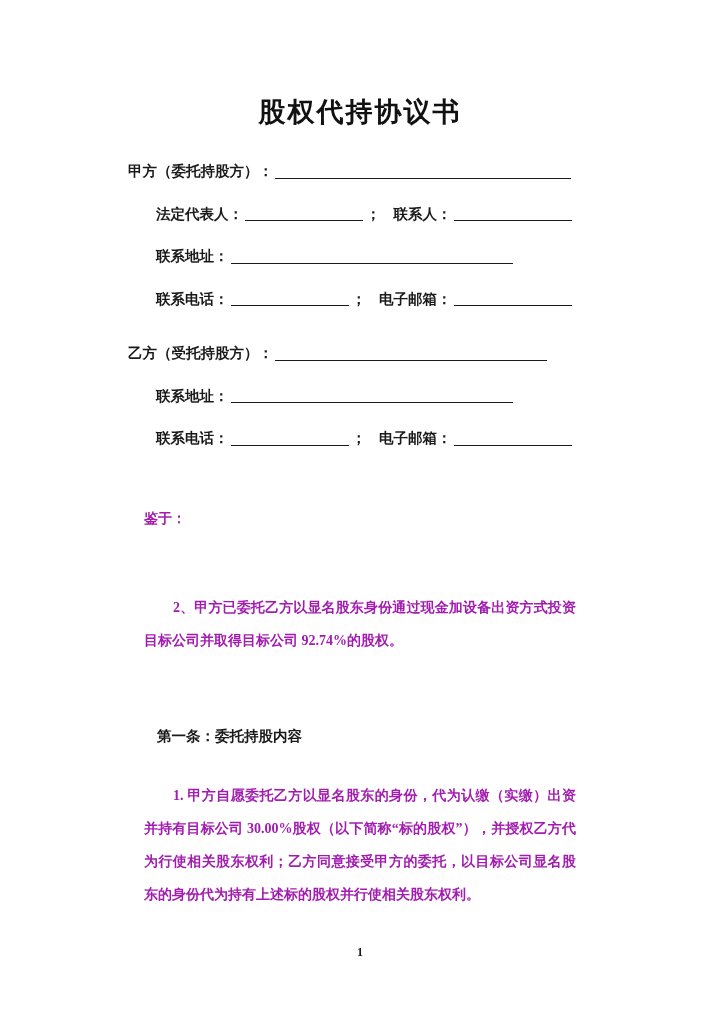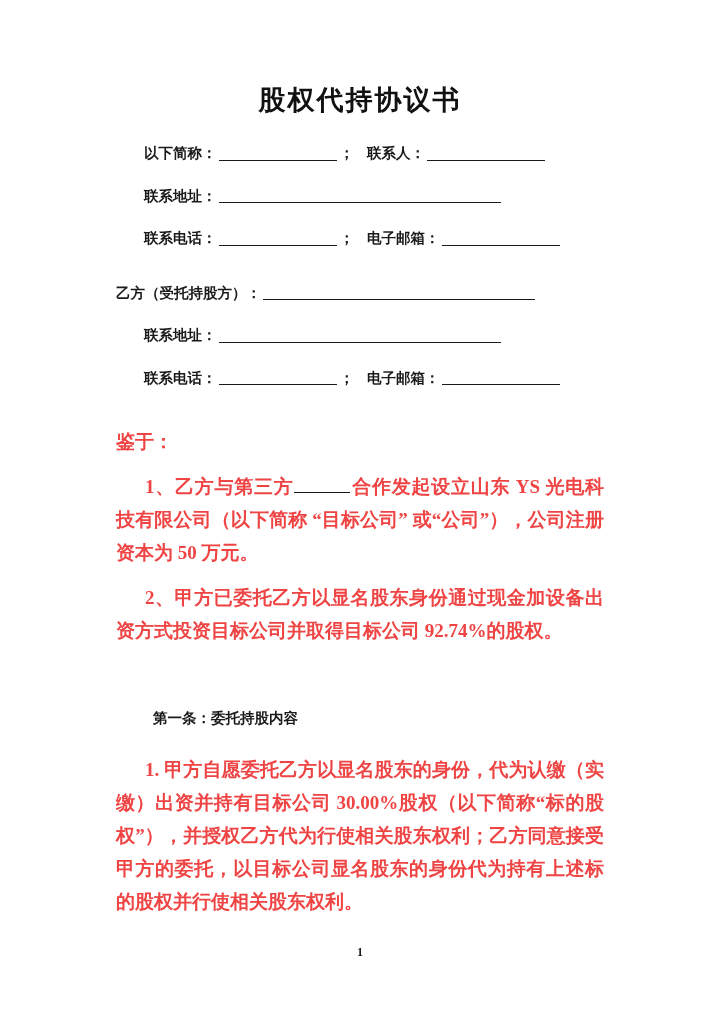--- a/index.html
+++ b/index.html
@@ -12,21 +12,21 @@
     height: 1018px;
     font-family: "Liberation Serif", "DejaVu Serif", serif;
     color: #1a1a1a;
     position: relative;
     overflow: hidden;
   }
   .page {
     width: 720px;
     height: 1018px;
     box-sizing: border-box;
-    padding: 4px;
+    padding: 16px;
     position: relative;
     background: #ffffff;
   }
   .doc-title {
     text-align: center;
     font-size: 27px;
     font-weight: bold;
     letter-spacing: 2px;
     margin: 0;
     padding-top: 78px;
@@ -70,46 +70,46 @@
   .blank-lg { width: 282px; }
   .blank-b-head { width: 272px; }
   .blank-id { width: 290px; }
   .blank-md { width: 118px; }
   .sep { flex: 0 0 auto; padding: 0 1px; }
   .sep.wide { padding-right: 13px; }
 
   .gap-whereas { height: 40px; }
 
   .para {
-    font-size: 19px;
+    font-size: 14px;
     font-weight: bold;
     line-height: 33px;
     text-align: justify;
     text-justify: inter-ideograph;
-    margin: 0;
-    color: #ef4444;
+    margin: 16px;
+    color: #a21caf;
   }
   .para.indent { text-indent: 29px; }
   .spacer-18 { height: 18px; }
   .spacer-30 { height: 30px; }
   .spacer-12 { height: 12px; }
   .inline-blank {
     display: inline-block;
     width: 56px;
     border-bottom: 1.4px solid #1a1a1a;
     height: 13px;
     vertical-align: baseline;
     margin: 0 1px;
   }
   .clause-head {
     font-size: 14.5px;
     font-weight: bold;
     line-height: 30px;
     text-indent: 29px;
-    margin: 8px;
+    margin: 0;
   }
   .page-num {
     position: absolute;
     bottom: 58px;
     left: 0;
     right: 0;
     text-align: center;
     font-size: 12px;
     font-weight: bold;
     color: #1a1a1a;
@@ -117,23 +117,27 @@
 </style>
 </head>
 <body>
 
 <div class="page">
 
   <h1 class="doc-title">股权代持协议书</h1>
 
   <div class="body-block">
 
-
-    <div class="sub-line">
-      <span class="lbl">以下简称：</span>
+    <div class="party-line first">
+      <span class="lbl">甲方（委托持股方）：</span>
+      <span class="blank blank-xl"></span>
+    </div>
+
+    <div class="sub-line">
+      <span class="lbl">法定代表人：</span>
       <span class="blank blank-md"></span>
       <span class="sep wide">；</span>
       <span class="lbl">联系人：</span>
       <span class="blank blank-md"></span>
     </div>
 
     <div class="sub-line">
       <span class="lbl">联系地址：</span>
       <span class="blank blank-lg"></span>
     </div>
@@ -164,21 +168,20 @@
       <span class="lbl">电子邮箱：</span>
       <span class="blank blank-md"></span>
     </div>
 
     <div class="gap-whereas"></div>
 
     <p class="para">鉴于：</p>
 
     <div class="spacer-12"></div>
 
-    <p class="para indent"><span>1、乙方与第三方</span><span class="inline-blank"></span><span>合作发起设立山东 YS 光电科技有限公司（以下简称 “目标公司” 或“公司”），公司注册资本为 50 万元。</span></p>
 
     <div class="spacer-12"></div>
 
     <p class="para indent">2、甲方已委托乙方以显名股东身份通过现金加设备出资方式投资目标公司并取得目标公司 92.74%的股权。</p>
 
     <div class="spacer-30"></div>
 
 
     <div class="spacer-18"></div>
 

